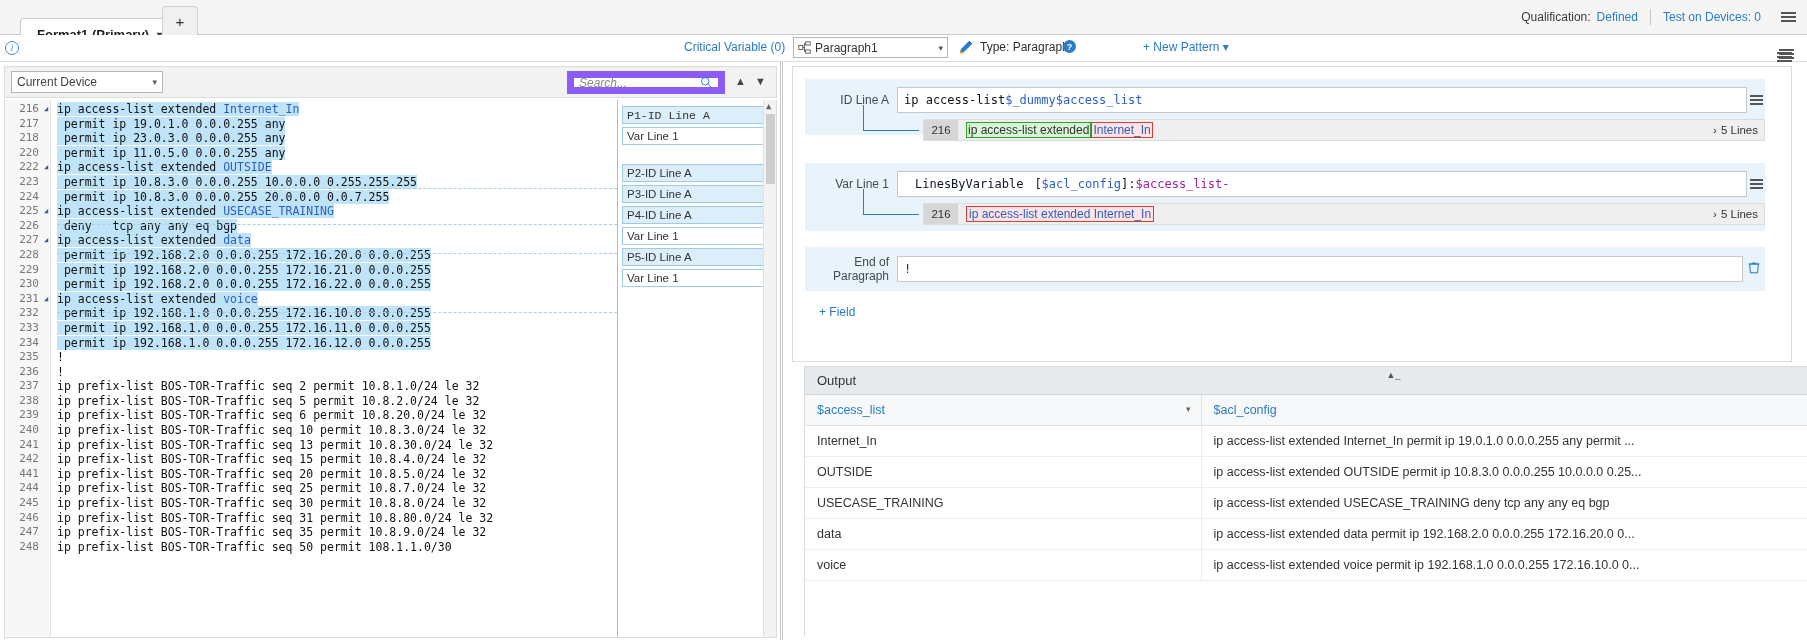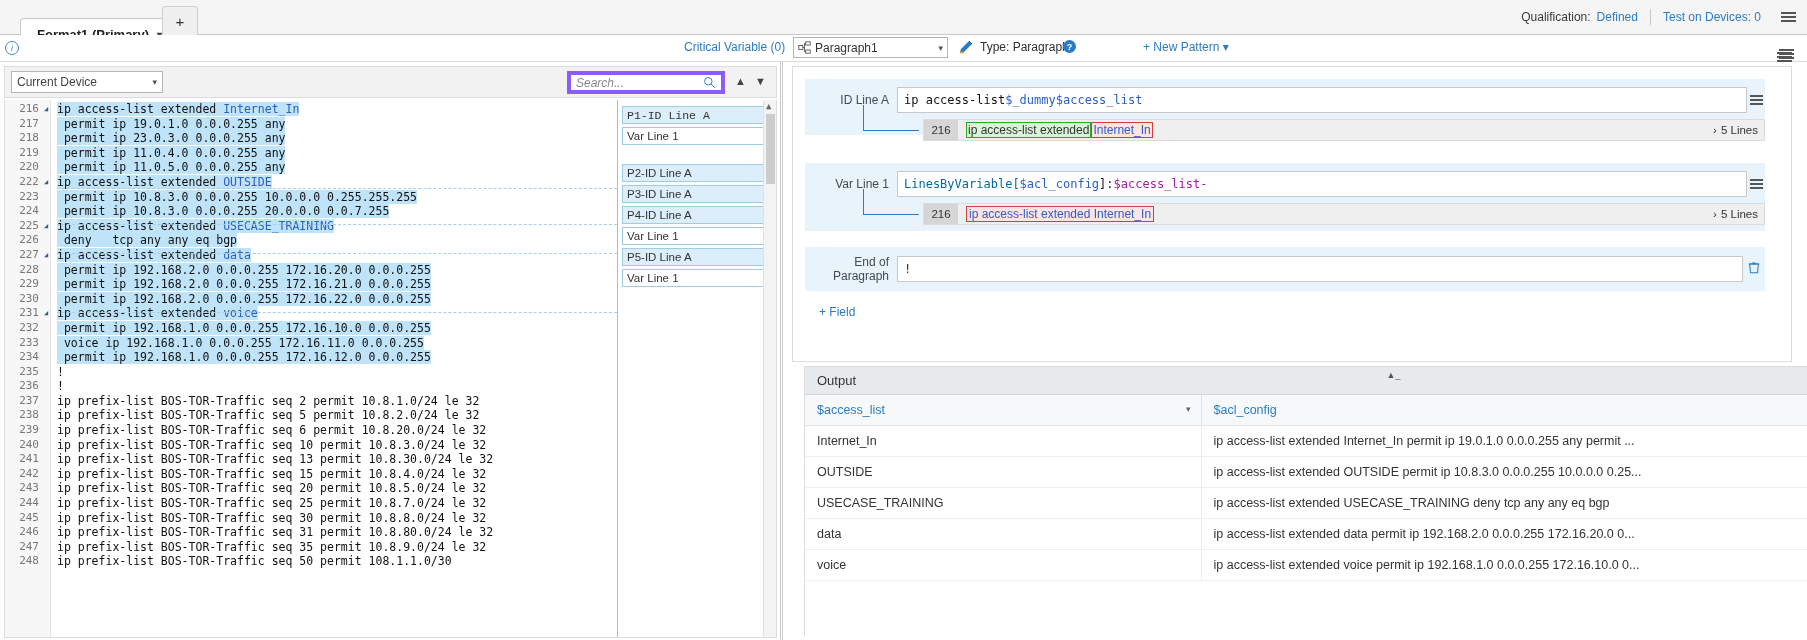--- a/index.html
+++ b/index.html
@@ -107,21 +107,21 @@
   }
   .device-select {
     position: absolute; left: 6px; top: 4px; width: 152px; height: 22px;
     background: #fff; border: 1px solid #b5b5b5;
     display: flex; align-items: center; padding: 0 5px;
     font-size: 12px; color: #444; cursor: pointer;
   }
   .device-select .chev { margin-left: auto; color:#555; font-size:9px; }
   .search-box {
     position: absolute; left: 562px; top: 4px; width: 158px; height: 23px;
-    background:#fff; border: 4px solid #8b5cf6;
+    background:#fff; border: 7px solid #8b5cf6;
     display:flex; align-items:center; padding: 0 5px;
   }
   .search-box .ph { flex:1; color:#888; font-style: italic; font-size: 12px; }
   .mag { width:13px; height:13px; }
   .arrbtn { position:absolute; top:8px; font-size: 11px; color:#444; cursor:pointer; }
   .arrup { left: 730px; }
   .arrdn { left: 750px; }
 
   
   .code {
@@ -178,21 +178,21 @@
   .blk.b2 { top: 96px; height: 68px; }
   .blk.b3 { top: 180px; height: 44px; background:#e9f3fb; }
 
   .fieldrow { position: relative; display:flex; align-items:center; padding: 8px 0 0 0; }
   .flabel { width: 92px; text-align:right; padding-right:8px; font-size:12px; color:#3f4b57; }
   .finput {
     flex: 1; height: 26px; background:#fff; border:1px solid #c8c8c8;
     display:flex; align-items:center; padding: 0 6px;
     font-family: "DejaVu Sans Mono", monospace; font-size: 12px; color:#111;
   }
-  .tok-red { color:#0369a1; }
+  .tok-red { color:#0f172a;margin-left:11px; }
   .tok-blue { color:#2b5fc4; }
   .tok-purple { color:#a020a0; }
   .tok-black { color:#111; }
   .hmenu { width:18px; text-align:center; color:#555; cursor:pointer; font-size:13px; }
   .hmenu i { display:block; margin:0 auto; width:13px; height:1.5px; background:#555; box-shadow:0 4px 0 #555, 0 -4px 0 #555; }
 
   .matchrow { position:relative; display:flex; align-items:center; margin-top: 6px; }
   .elbow { position:absolute; left: 58px; top: -14px; width: 56px; height: 26px;
            border-left: 1.5px solid #2b7cc4; border-bottom: 1.5px solid #2b7cc4; }
   .matchbox { margin-left: 118px; flex: 1; height: 22px; background:#efefef; border:1px solid #dcdcdc;
@@ -312,44 +312,43 @@
       <div class="arrbtn arrdn">▼</div>
     </div>
 
     <div class="code">
       <div class="gutter"></div>
       <div class="code-vdiv"></div>
       <div class="clines" id="code-lines">
           <div class="cl"><span class="ln">216</span><span class="fold">◢</span><span class="txt"><span class="seg-hl">ip access-list extended </span><span class="seg-kw">Internet_In</span></span></div>
           <div class="cl"><span class="ln">217</span><span class="txt"><span class="seg-hl"> permit ip 19.0.1.0 0.0.0.255 any</span></span></div>
           <div class="cl"><span class="ln">218</span><span class="txt"><span class="seg-hl"> permit ip 23.0.3.0 0.0.0.255 any</span></span></div>
-          <div class="cl"><span class="ln">219</span><span class="txt"><span class="seg-hl"> permit ip 11.0.4.0 0.0.0.255 any</span></span></div>
           <div class="cl"><span class="ln">220</span><span class="txt"><span class="seg-hl"> permit ip 11.0.5.0 0.0.0.255 any</span></span></div>
           <div class="cl"><span class="ln">222</span><span class="fold">◢</span><span class="txt"><span class="seg-hl">ip access-list extended </span><span class="seg-kw">OUTSIDE</span></span></div>
           <div class="cl"><span class="ln">223</span><span class="txt"><span class="seg-hl"> permit ip 10.8.3.0 0.0.0.255 10.0.0.0 0.255.255.255</span></span></div>
           <div class="cl"><span class="ln">224</span><span class="txt"><span class="seg-hl"> permit ip 10.8.3.0 0.0.0.255 20.0.0.0 0.0.7.255</span></span></div>
           <div class="cl"><span class="ln">225</span><span class="fold">◢</span><span class="txt"><span class="seg-hl">ip access-list extended </span><span class="seg-kw">USECASE_TRAINING</span></span></div>
           <div class="cl"><span class="ln">226</span><span class="txt"><span class="seg-hl"> deny   tcp any any eq bgp</span></span></div>
           <div class="cl"><span class="ln">227</span><span class="fold">◢</span><span class="txt"><span class="seg-hl">ip access-list extended </span><span class="seg-kw">data</span></span></div>
           <div class="cl"><span class="ln">228</span><span class="txt"><span class="seg-hl"> permit ip 192.168.2.0 0.0.0.255 172.16.20.0 0.0.0.255</span></span></div>
           <div class="cl"><span class="ln">229</span><span class="txt"><span class="seg-hl"> permit ip 192.168.2.0 0.0.0.255 172.16.21.0 0.0.0.255</span></span></div>
           <div class="cl"><span class="ln">230</span><span class="txt"><span class="seg-hl"> permit ip 192.168.2.0 0.0.0.255 172.16.22.0 0.0.0.255</span></span></div>
           <div class="cl"><span class="ln">231</span><span class="fold">◢</span><span class="txt"><span class="seg-hl">ip access-list extended </span><span class="seg-kw">voice</span></span></div>
           <div class="cl"><span class="ln">232</span><span class="txt"><span class="seg-hl"> permit ip 192.168.1.0 0.0.0.255 172.16.10.0 0.0.0.255</span></span></div>
-          <div class="cl"><span class="ln">233</span><span class="txt"><span class="seg-hl"> voice ip 192.168.1.0 0.0.0.255 172.16.11.0 0.0.0.255</span></span></div>
+          <div class="cl"><span class="ln">233</span><span class="txt"><span class="seg-hl"> permit ip 192.168.1.0 0.0.0.255 172.16.11.0 0.0.0.255</span></span></div>
           <div class="cl"><span class="ln">234</span><span class="txt"><span class="seg-hl"> permit ip 192.168.1.0 0.0.0.255 172.16.12.0 0.0.0.255</span></span></div>
           <div class="cl"><span class="ln">235</span><span class="txt"><span>!</span></span></div>
           <div class="cl"><span class="ln">236</span><span class="txt"><span>!</span></span></div>
           <div class="cl"><span class="ln">237</span><span class="txt"><span>ip prefix-list BOS-TOR-Traffic seq 2 permit 10.8.1.0/24 le 32</span></span></div>
           <div class="cl"><span class="ln">238</span><span class="txt"><span>ip prefix-list BOS-TOR-Traffic seq 5 permit 10.8.2.0/24 le 32</span></span></div>
           <div class="cl"><span class="ln">239</span><span class="txt"><span>ip prefix-list BOS-TOR-Traffic seq 6 permit 10.8.20.0/24 le 32</span></span></div>
           <div class="cl"><span class="ln">240</span><span class="txt"><span>ip prefix-list BOS-TOR-Traffic seq 10 permit 10.8.3.0/24 le 32</span></span></div>
           <div class="cl"><span class="ln">241</span><span class="txt"><span>ip prefix-list BOS-TOR-Traffic seq 13 permit 10.8.30.0/24 le 32</span></span></div>
           <div class="cl"><span class="ln">242</span><span class="txt"><span>ip prefix-list BOS-TOR-Traffic seq 15 permit 10.8.4.0/24 le 32</span></span></div>
-          <div class="cl"><span class="ln">243</span><span class="txt"><span>ip prefix-list BOS-TOR-Traffic seq 20 permit 10.8.5.0/24 le 32</span></span></div>
+          <div class="cl"><span class="ln">441</span><span class="txt"><span>ip prefix-list BOS-TOR-Traffic seq 20 permit 10.8.5.0/24 le 32</span></span></div>
           <div class="cl"><span class="ln">244</span><span class="txt"><span>ip prefix-list BOS-TOR-Traffic seq 25 permit 10.8.7.0/24 le 32</span></span></div>
           <div class="cl"><span class="ln">245</span><span class="txt"><span>ip prefix-list BOS-TOR-Traffic seq 30 permit 10.8.8.0/24 le 32</span></span></div>
           <div class="cl"><span class="ln">246</span><span class="txt"><span>ip prefix-list BOS-TOR-Traffic seq 31 permit 10.8.80.0/24 le 32</span></span></div>
           <div class="cl"><span class="ln">247</span><span class="txt"><span>ip prefix-list BOS-TOR-Traffic seq 35 permit 10.8.9.0/24 le 32</span></span></div>
           <div class="cl"><span class="ln">248</span><span class="txt"><span>ip prefix-list BOS-TOR-Traffic seq 50 permit 108.1.1.0/30</span></span></div>
         </div>
       <div class="chips" id="chips">
           <div class="chip id" style="top: 6px; font-family: Liberation Mono, monospace;">P1-ID Line A</div>
           <div class="chip" style="top: 27px;">Var Line 1</div>
           <div class="chip id" style="top: 64px;">P2-ID Line A</div>

